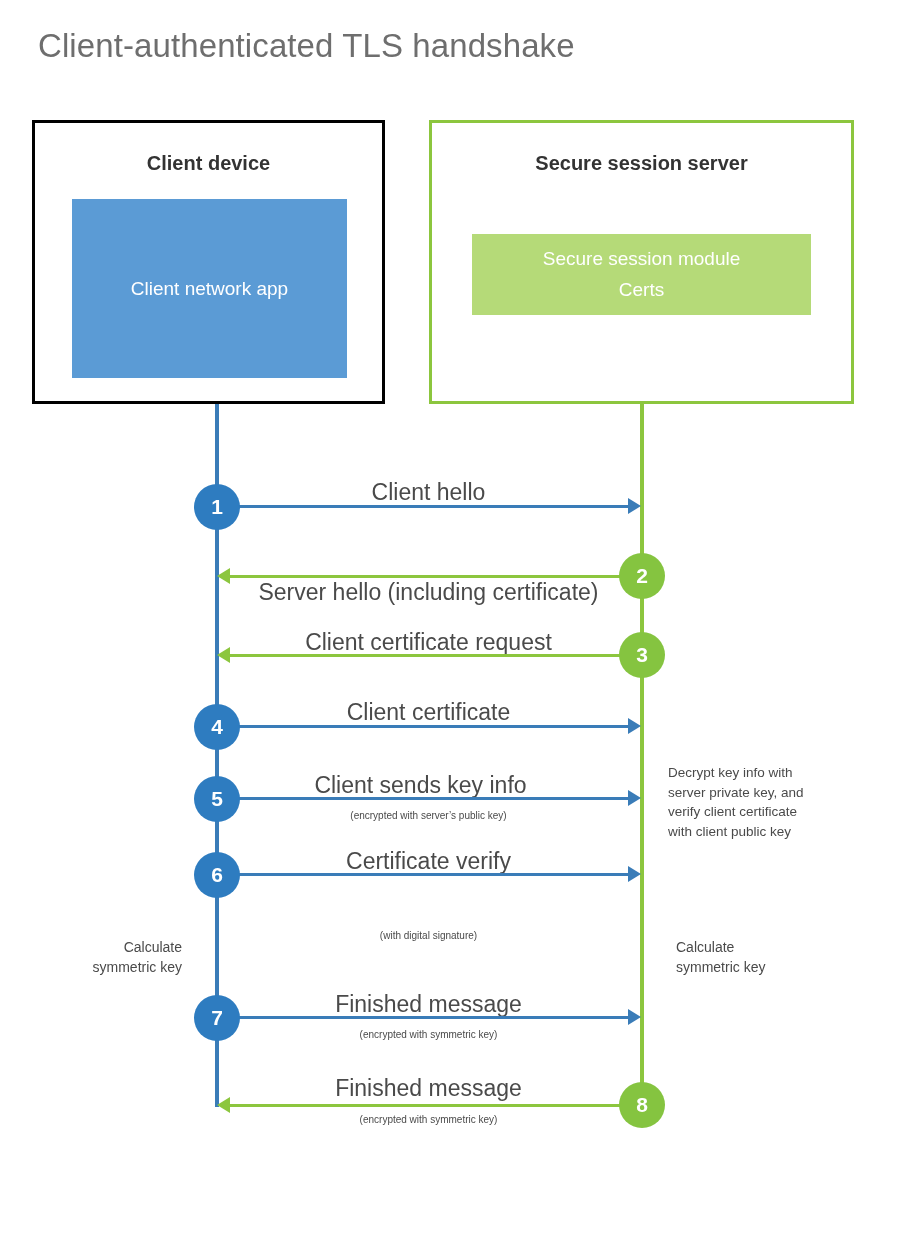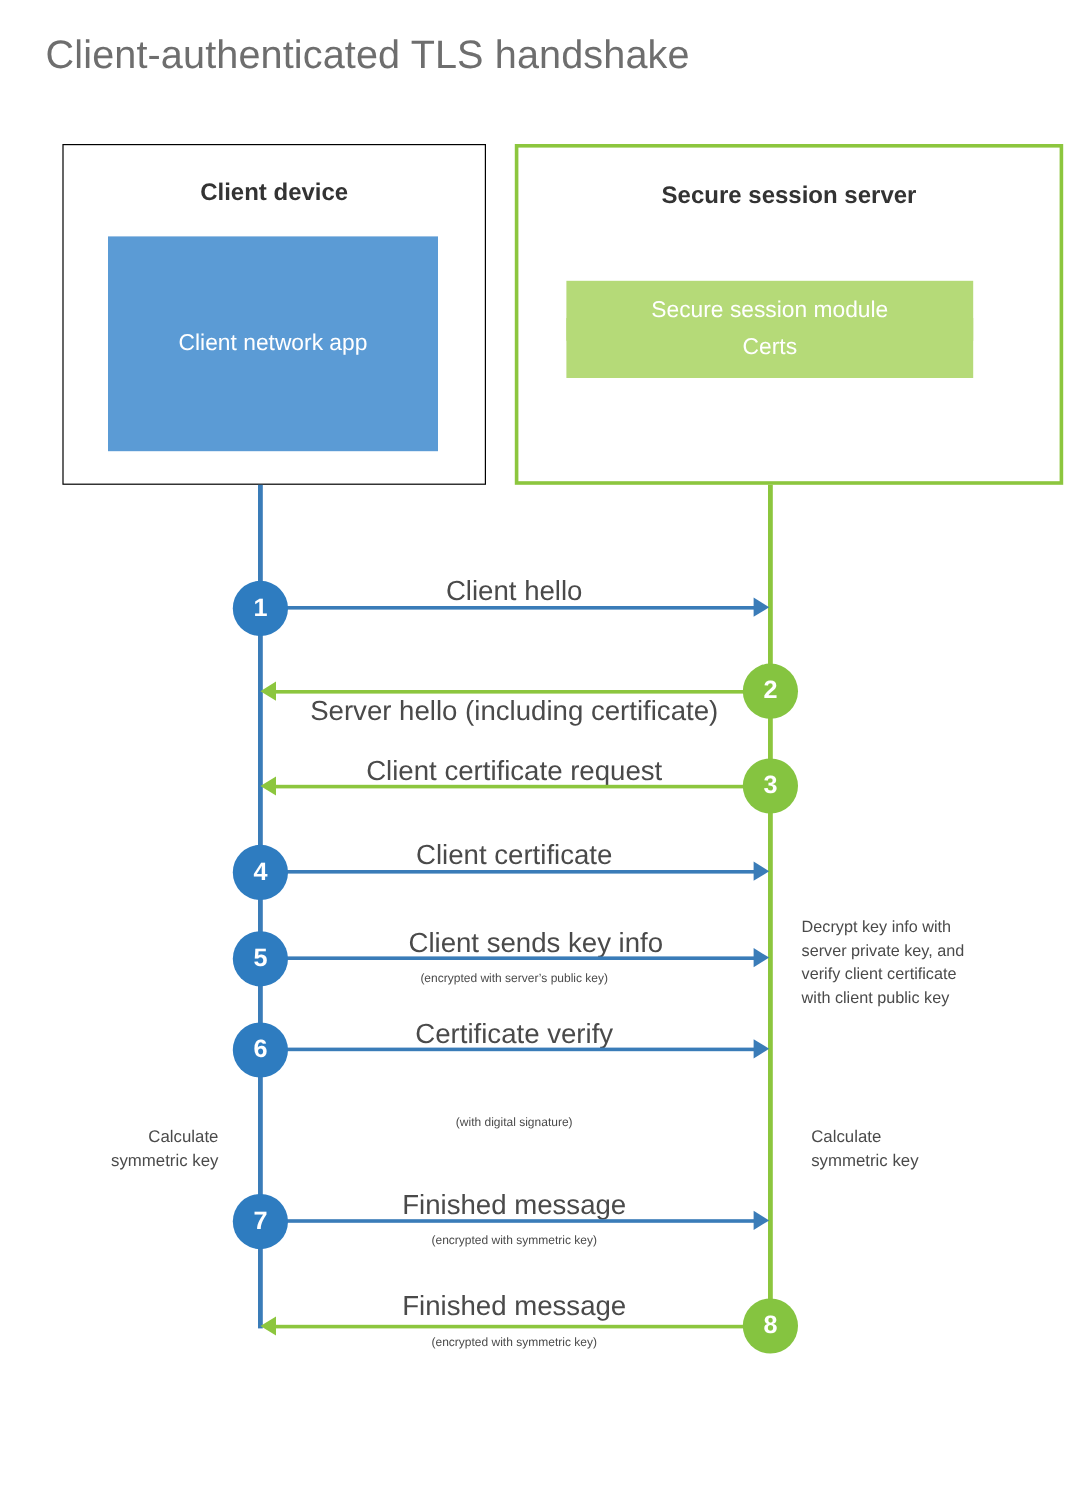--- a/index.html
+++ b/index.html
@@ -25,27 +25,27 @@
     letter-spacing: 0.1px;
     white-space: nowrap;
   }
 
   
   .actor-box {
     position: absolute;
     background: #ffffff;
   }
   #client-box {
-    left: 52px; top: 120px;
+    left: 32px; top: 120px;
     width: 353px; height: 284px;
-    border: 1px solid #000000;
+    border: 3px solid #000000;
   }
   #server-box {
     left: 429px; top: 120px;
-    width: 457px; height: 284px;
+    width: 425px; height: 284px;
     border: 3px solid #8cc63e;
   }
   .actor-title {
     position: absolute;
     left: 0; right: 0;
     text-align: center;
     font-size: 20px;
     font-weight: bold;
     color: #333333;
     top: 29px;
@@ -198,21 +198,21 @@
 <div class="msg-label" style="left:217px; top:629px; width:423px;">Client certificate request</div>
 <div class="msg-arrow green" style="left:230px; top:654px; width:410px;"></div>
 <div class="arrow-head left green" style="left:217px; top:647px;"></div>
 <div class="step-circle green" style="left:619px; top:632px;">3</div>
 
 <div class="msg-label" style="left:217px; top:699px; width:423px;">Client certificate</div>
 <div class="msg-arrow blue" style="left:217px; top:725px; width:413px;"></div>
 <div class="arrow-head right blue" style="left:628px; top:718px;"></div>
 <div class="step-circle blue" style="left:194px; top:704px;">4</div>
 
-<div class="msg-label" style="left:235px; top:772px; width:423px;">Client sends key info</div>
+<div class="msg-label" style="left:209px; top:772px; width:423px;">Client sends key info</div>
 <div class="msg-arrow blue" style="left:217px; top:797px; width:413px;"></div>
 <div class="arrow-head right blue" style="left:628px; top:790px;"></div>
 <div class="step-circle blue" style="left:194px; top:776px;">5</div>
 <div class="msg-sub" style="left:217px; top:810px; width:423px;">(encrypted with server’s public key)</div>
 
 <div class="msg-label" style="left:217px; top:848px; width:423px;">Certificate verify</div>
 <div class="msg-arrow blue" style="left:217px; top:873px; width:413px;"></div>
 <div class="arrow-head right blue" style="left:628px; top:866px;"></div>
 <div class="step-circle blue" style="left:194px; top:852px;">6</div>
 <div class="msg-sub" style="left:217px; top:930px; width:423px;">(with digital signature)</div>

